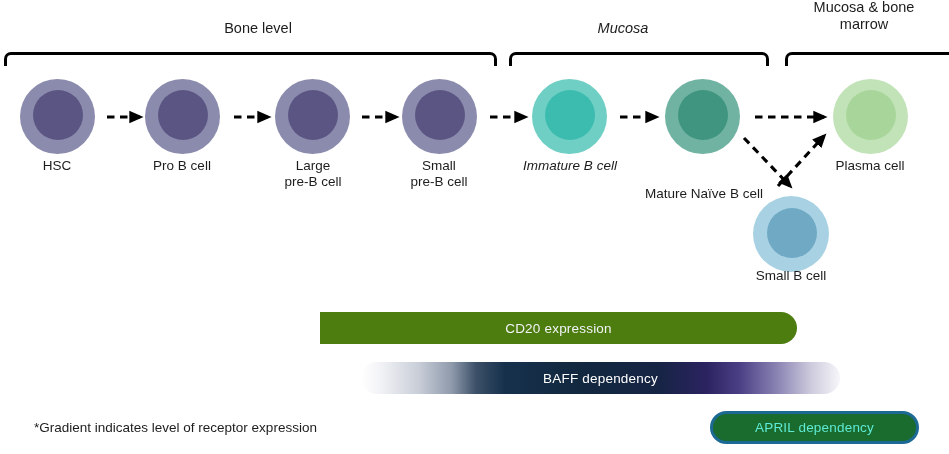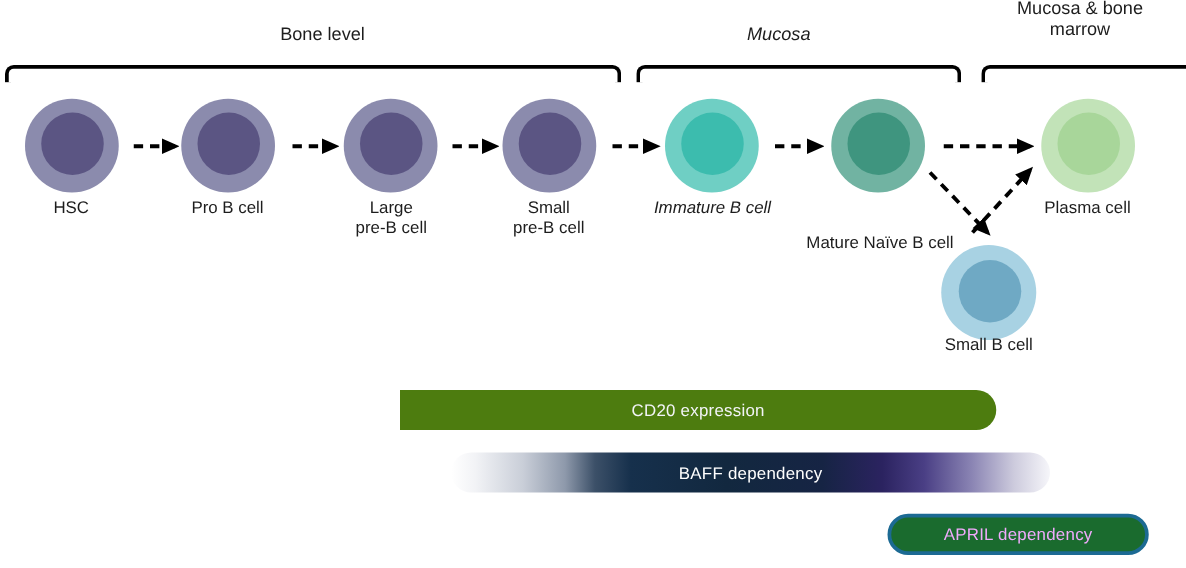--- a/index.html
+++ b/index.html
@@ -87,21 +87,21 @@
       #12283f 46%, #162444 62%, #2b2360 72%,
       #4a3f85 79%, #8b85b4 87%, #cdcbdd 94%, #f6f6fa 100%);
     border-radius:22px;
   }
   #bar-baff .bar-label{color:#ffffff;}
   #bar-april{
     background:#1a6b2e;
     border:3px solid #1c6a93;
     border-radius:22px;
   }
-  #bar-april .bar-label{color:#f0abfc;}
+  #bar-april .bar-label{color:#5eead4;}
 
   
   #footnote{
     position:absolute;
     font-size:13.5px;
     color:#1d1d1d;
   }
 </style>
 </head>
 <body>
@@ -184,14 +184,15 @@
   </div>
 
   <div class="bar" id="bar-baff" style="left:361px;top:362px;width:479px;height:32px;">
     <span class="bar-label">BAFF dependency</span>
   </div>
 
   <div class="bar" id="bar-april" style="left:710px;top:411px;width:209px;height:33px;">
     <span class="bar-label">APRIL dependency</span>
   </div>
 
+  <div id="footnote" style="left:34px;top:420px;">*Gradient indicates level of receptor expression</div>
 
 </div>
 
 </body></html>

